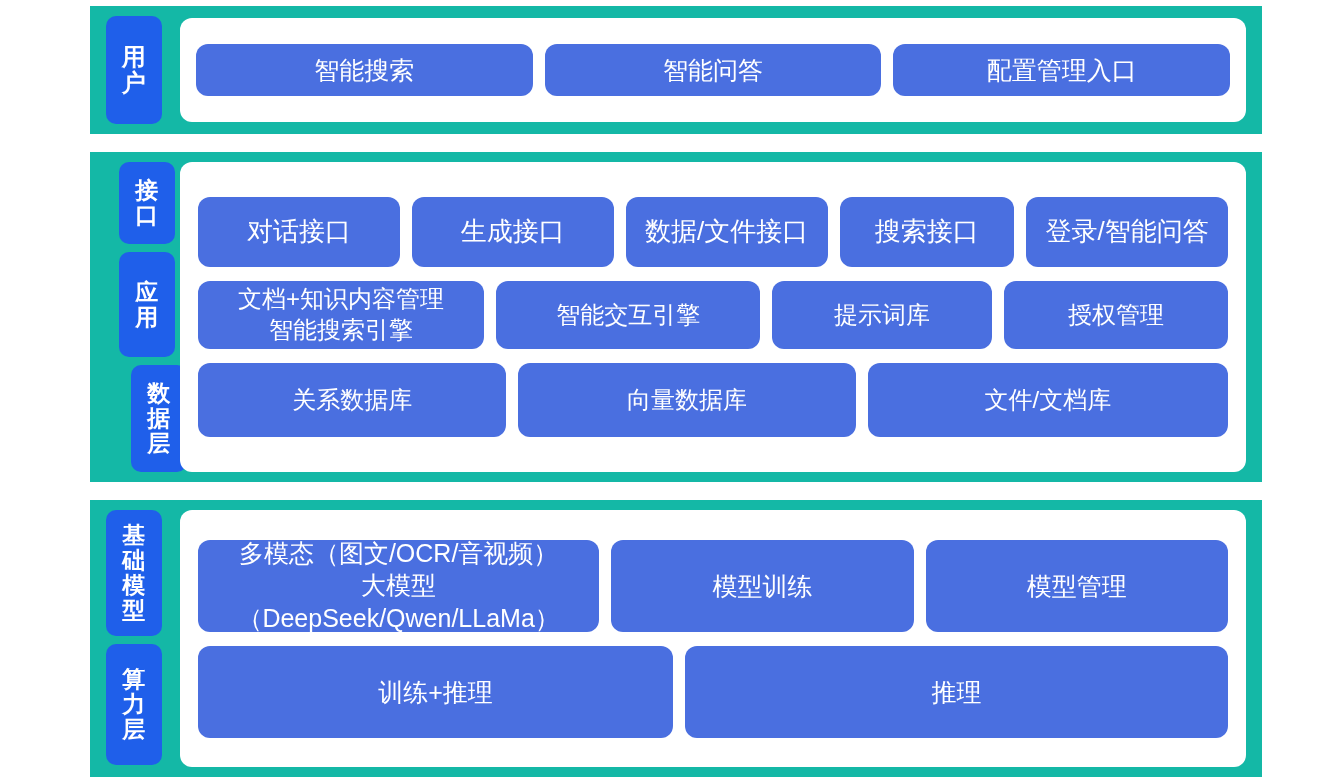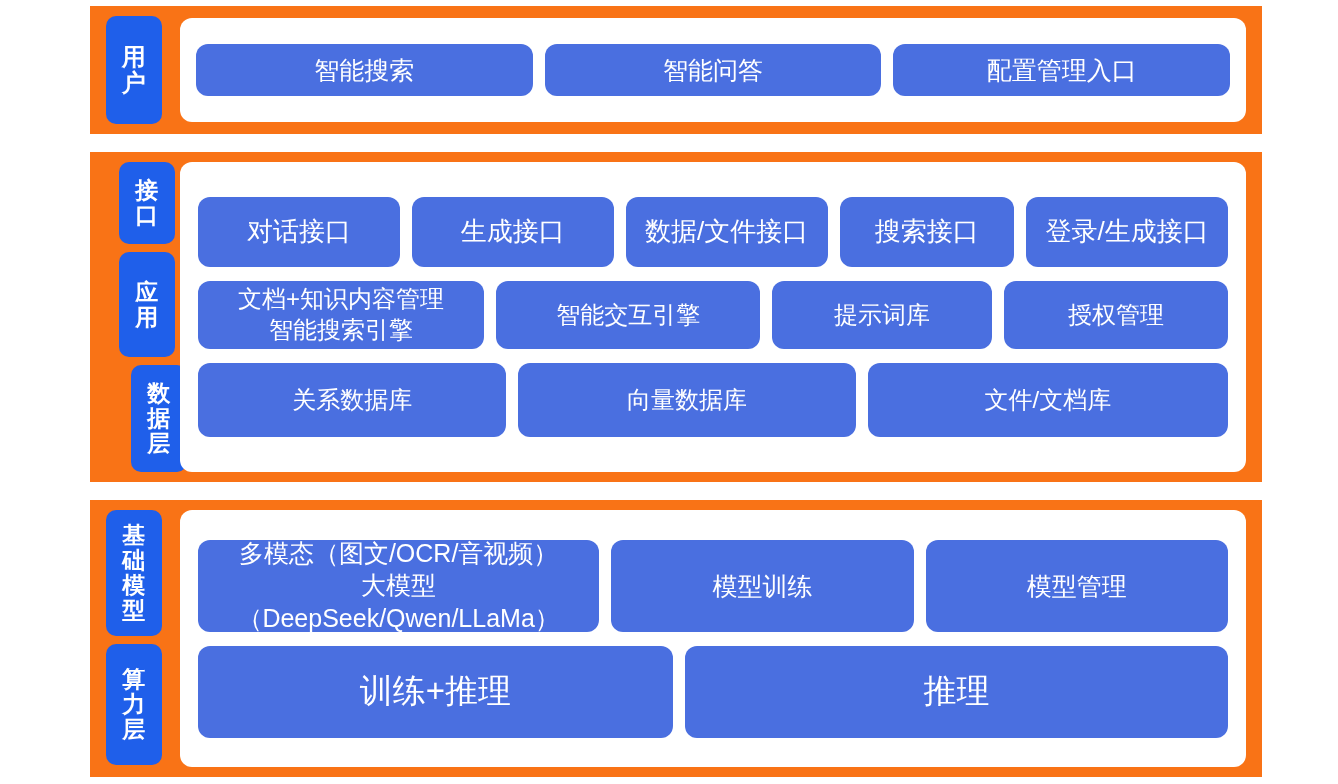--- a/index.html
+++ b/index.html
@@ -17,21 +17,21 @@
     width: 1338px;
     height: 784px;
     background: #ffffff;
   }
 
   
   .band {
     position: absolute;
     left: 90px;
     width: 1172px;
-    background: #f97316;
+    background: #14b8a6;
     display: flex;
     align-items: stretch;
   }
 
   
   .rail {
     width: 76px;
     flex: 0 0 76px;
     display: flex;
     flex-direction: column;
@@ -114,21 +114,21 @@
   
   #band-base { top: 500px; height: 277px; }
   #band-base .rail { padding-top: 10px; padding-bottom: 10px; gap: 8px; }
   #band-base .chip-foundation { height: 126px; }
   #band-base .chip-compute { height: 121px; }
   #band-base .panel { gap: 14px; padding: 0 18px; }
   #band-base .row-model { height: 92px; }
   #band-base .row-compute { height: 92px; }
   #band-base .box-multimodal { font-size: 23px; line-height: 1.3; }
   #band-base .row-model .box { font-size: 25px; }
-  #band-base .row-compute .box { font-size: 33px; }
+  #band-base .row-compute .box { font-size: 25px; }
 </style>
 </head>
 <body>
 
 <div id="stage">
 
   <div class="band" id="band-user">
     <div class="rail">
       <div class="rail-chip chip-user">用户</div>
     </div>
@@ -147,21 +147,21 @@
       <div class="rail-chip chip-application">应用</div>
       <div class="rail-chip chip-datalayer">数据层</div>
     </div>
     <div class="panel">
 
       <div class="row row-interface">
         <div class="box" style="flex:1 1 0">对话接口</div>
         <div class="box" style="flex:1 1 0">生成接口</div>
         <div class="box" style="flex:1 1 0">数据/文件接口</div>
         <div class="box" style="flex:0.85 1 0">搜索接口</div>
-        <div class="box" style="flex:1 1 0">登录/生成接口</div>
+        <div class="box" style="flex:1 1 0">登录/智能问答</div>
       </div>
 
       <div class="row row-application">
         <div class="box" style="flex:1.2 1 0">文档+知识内容管理
 智能搜索引擎</div>
         <div class="box" style="flex:1.1 1 0">智能交互引擎</div>
         <div class="box" style="flex:0.9 1 0">提示词库</div>
         <div class="box" style="flex:0.92 1 0">授权管理</div>
       </div>
 

